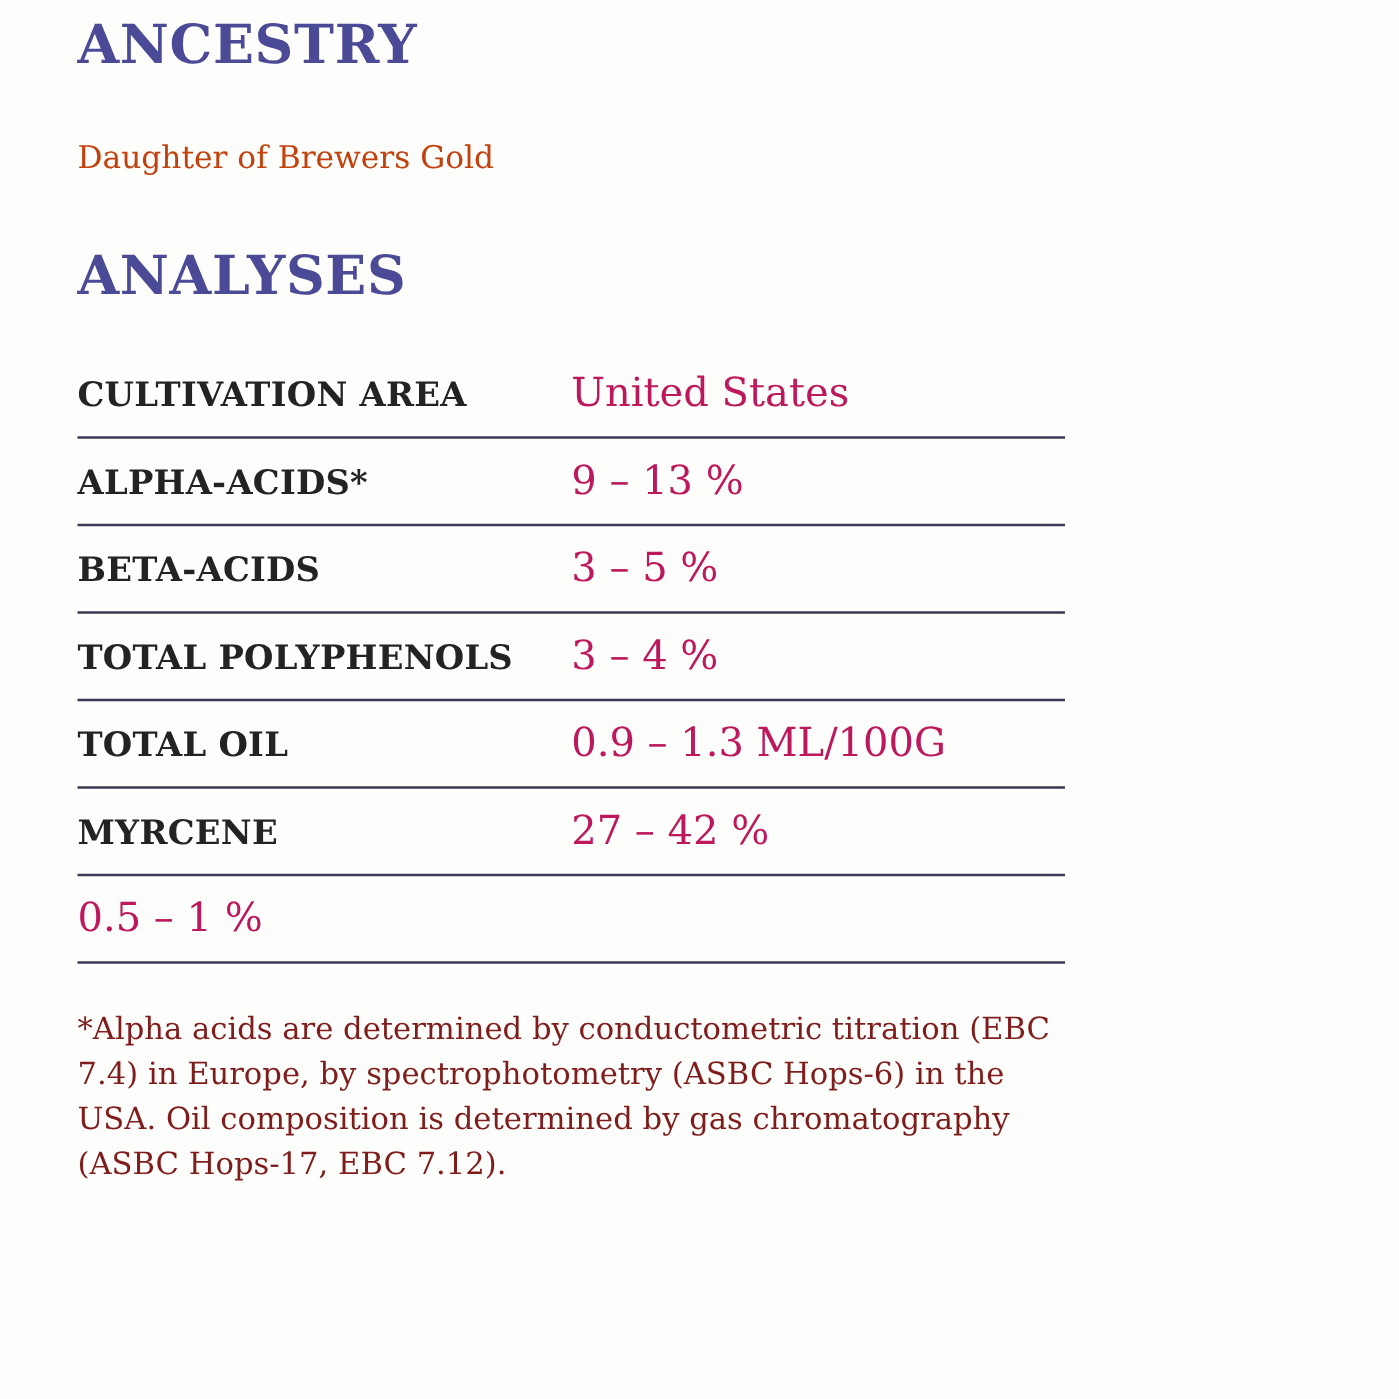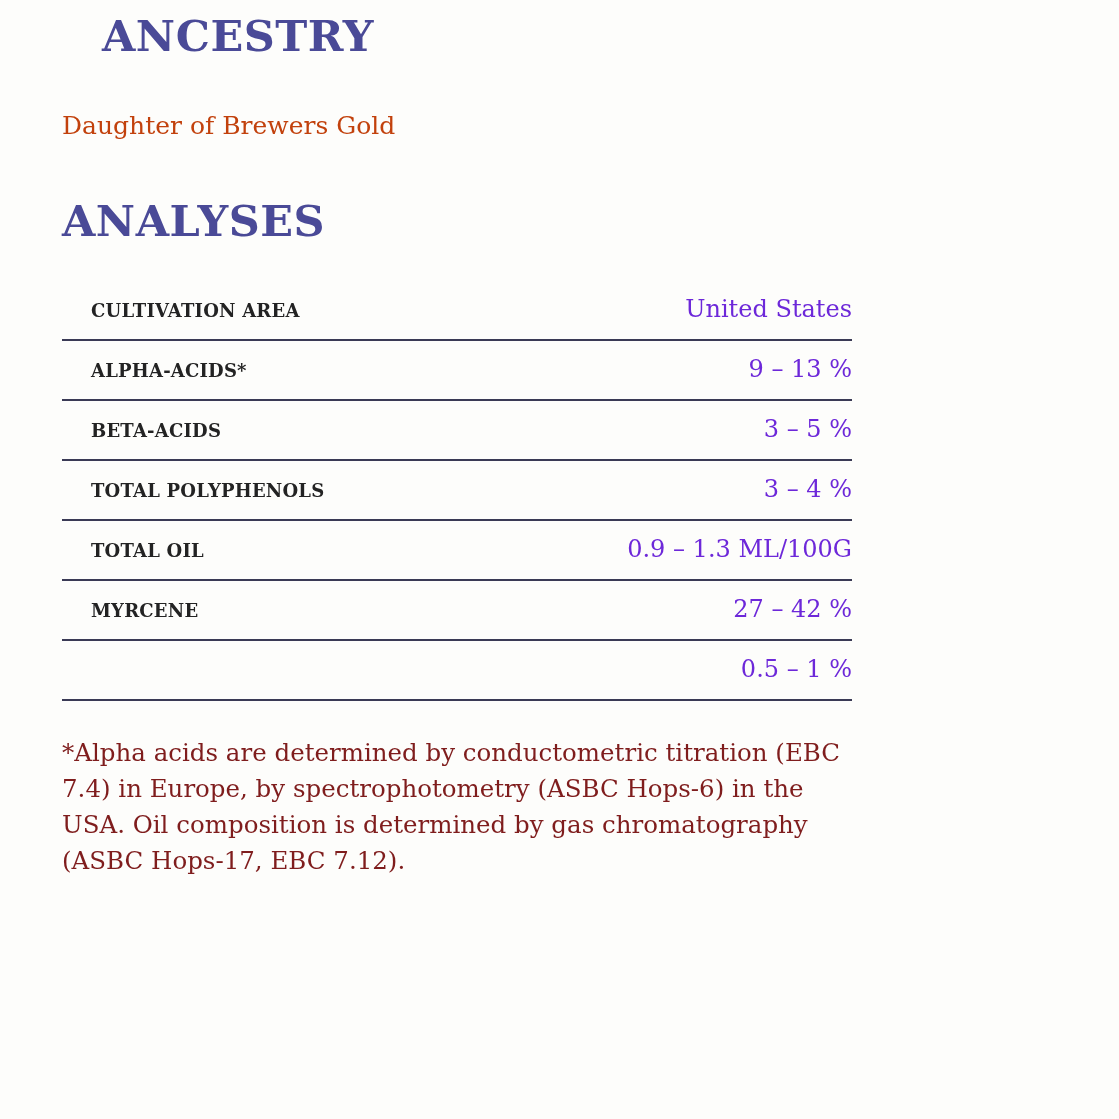--- a/index.html
+++ b/index.html
@@ -20,21 +20,21 @@
     width: 790px;
   }
   h1.section-title {
     font-family: "DejaVu Serif", "Liberation Serif", serif;
     font-weight: 700;
     font-size: 43px;
     letter-spacing: 0.5px;
     color: #4a4a97;
     line-height: 1.15;
   }
-  .ancestry-title { margin-top: 4px; margin-left: 40px; }
+  .ancestry-title { margin-top: 4px; }
   .ancestry-desc {
     margin-top: 48px;
     font-size: 25px;
     line-height: 1.35;
     color: #c2410c;
   }
   .analyses-title { margin-top: 54px; }
   .analyses-table {
     margin-top: 42px;
     width: 790px;
@@ -43,30 +43,28 @@
     display: flex;
     align-items: baseline;
     padding: 14px 0 16px 0;
     border-bottom: 2px solid #3a3a55;
   }
   .analysis-row:first-child { padding-top: 6px; }
   .analysis-label {
     width: 395px;
     flex: 0 0 395px;
     font-weight: 700;
-    font-size: 18px;
+    font-size: 27px;
     letter-spacing: 0.2px;
     color: #232323;
-    margin-left: 29px;
   }
   .analysis-value {
     flex: 1;
-    font-size: 24px;
-    color: #6d28d9;
-    text-align: right;
+    font-size: 32px;
+    color: #be185d;
   }
   .footnote {
     margin-top: 34px;
     width: 790px;
     font-size: 24.5px;
     line-height: 1.48;
     color: #7f1d1d;
   }
 </style>
 </head>

